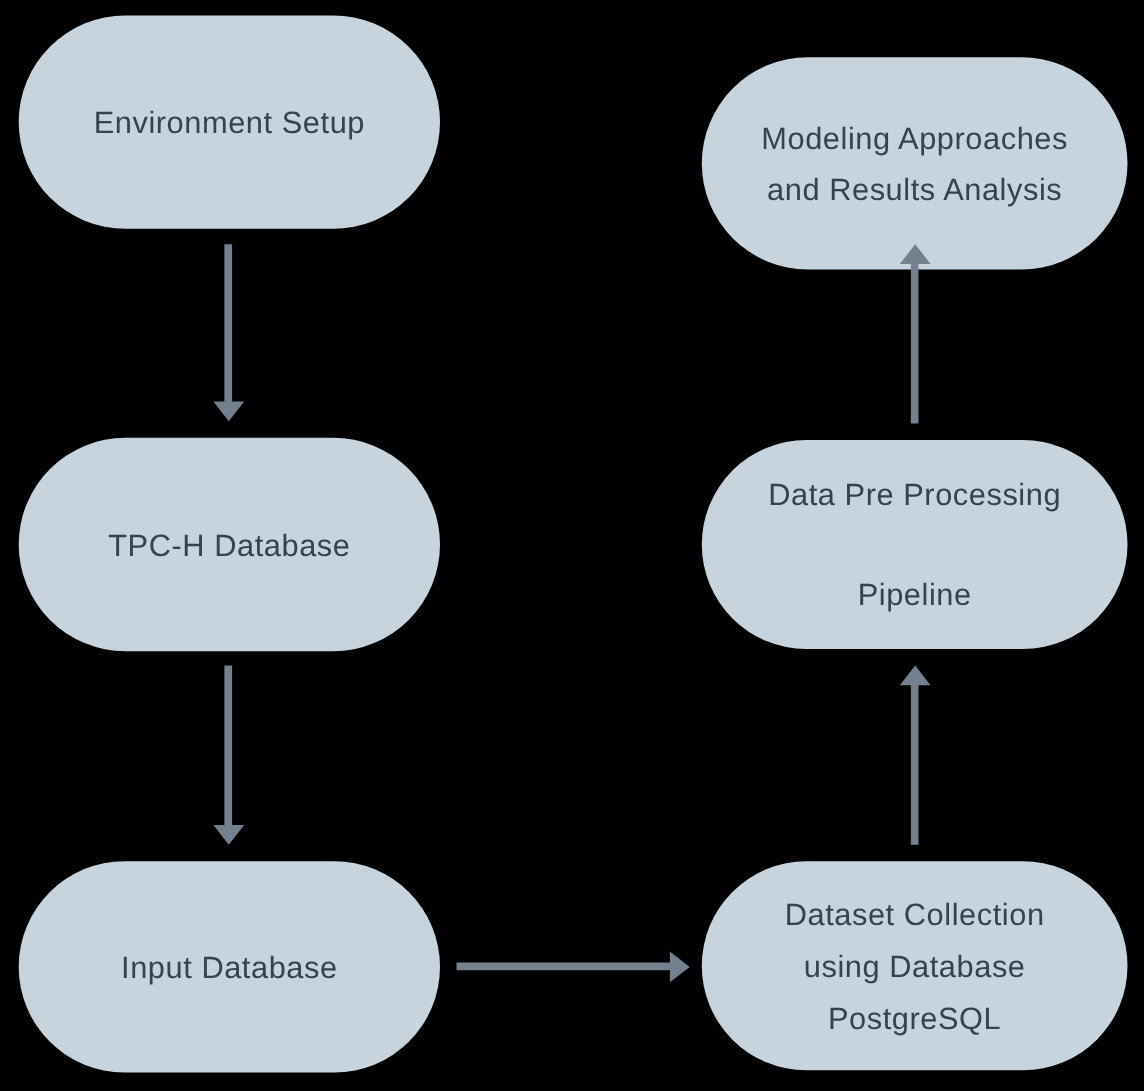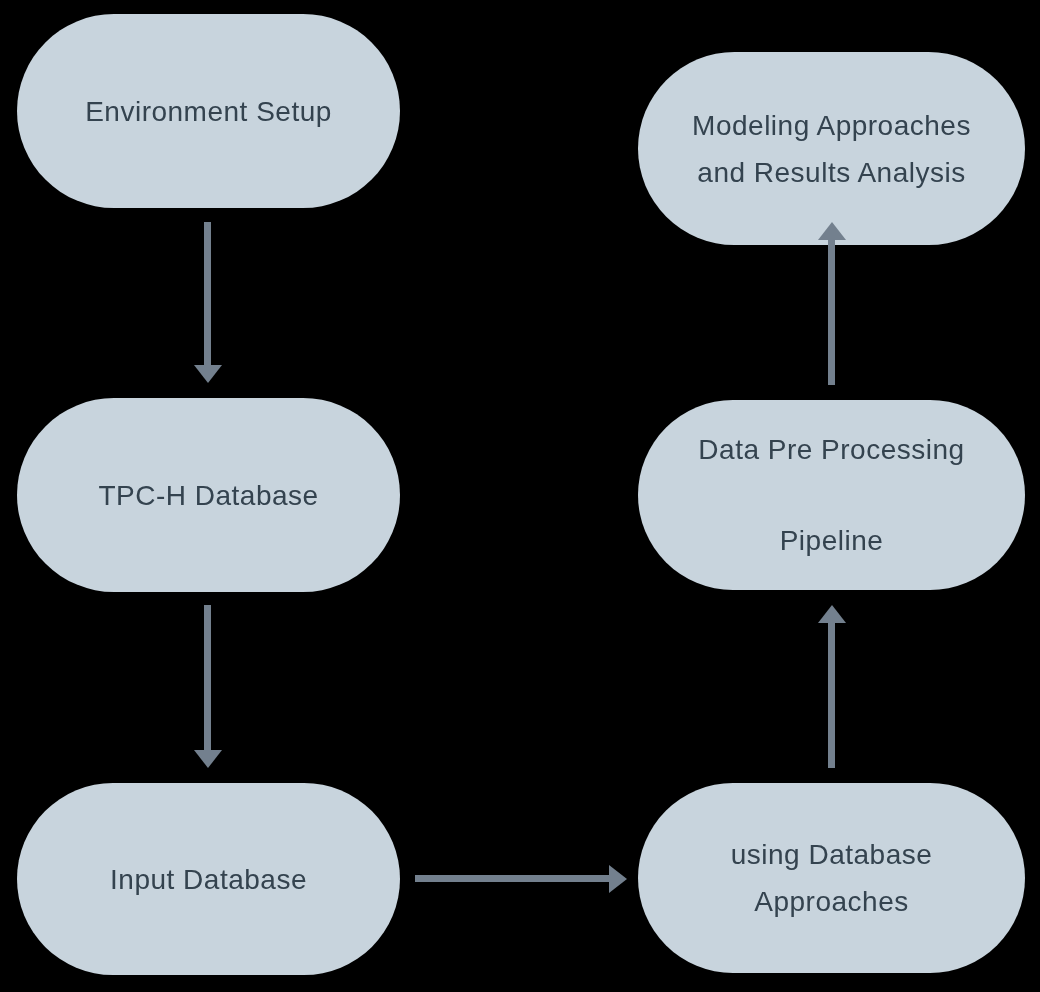--- a/index.html
+++ b/index.html
@@ -91,22 +91,23 @@
     <div>Modeling Approaches</div>
     <div>and Results Analysis</div>
   </div>
 
   <div class="node n5">
     <div>Data Pre Processing</div>
     <div>Pipeline</div>
   </div>
 
   <div class="node n6">
+    <div>Dataset Collection</div>
     <div>using Database</div>
-    <div>Approaches</div>
+    <div>PostgreSQL</div>
   </div>
 
   <div class="arrow down a1">
     <div class="shaft"></div>
     <div class="head"></div>
   </div>
 
   <div class="arrow down a2">
     <div class="shaft"></div>
     <div class="head"></div>

